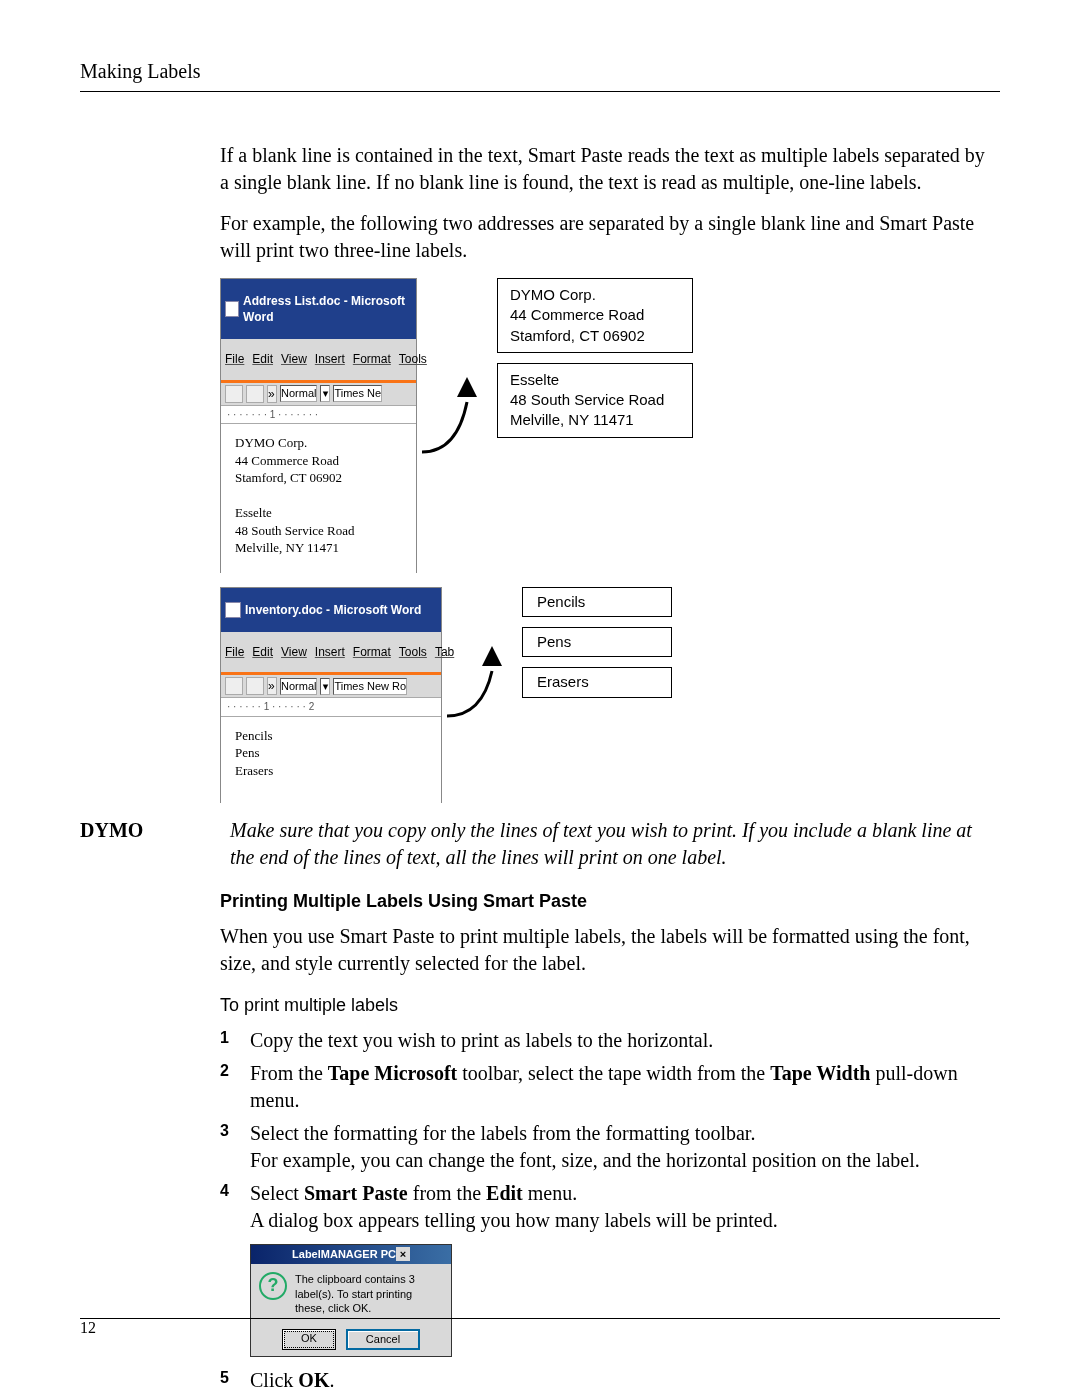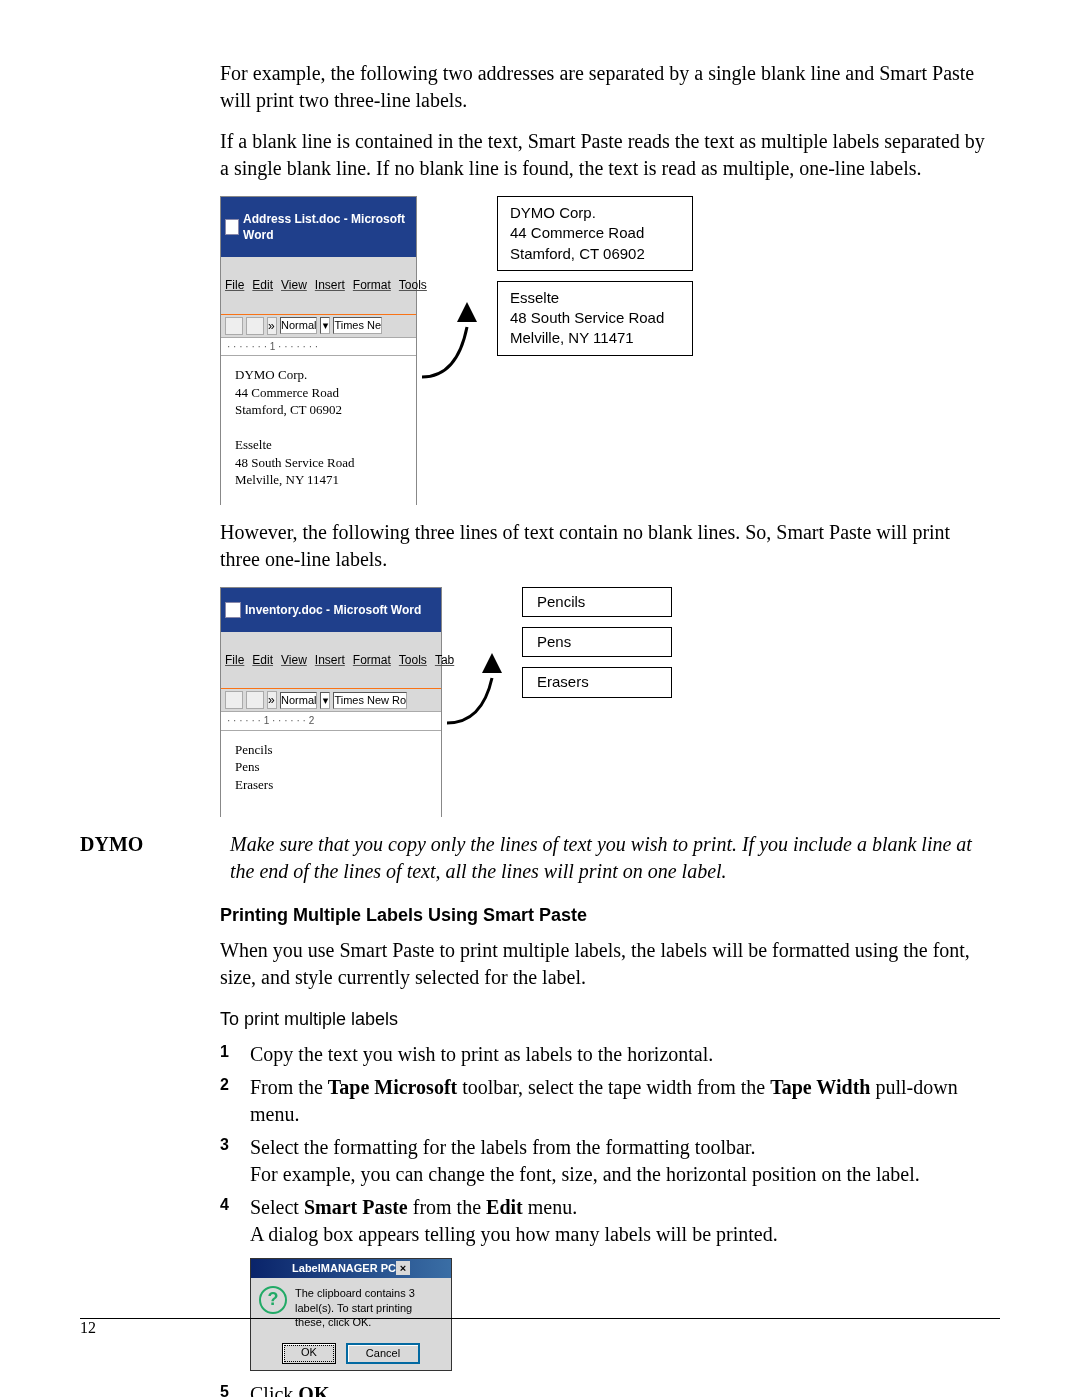--- a/index.html
+++ b/index.html
@@ -4,21 +4,21 @@
 <style>
   html,body{margin:0;padding:0;background:#fff;font-family:"Times New Roman",serif;color:#000}
   .page{width:1080px;height:1397px;position:relative;box-sizing:border-box;padding:60px 80px 50px 80px}
   .page-header{font-size:20px;padding-bottom:8px;border-bottom:1px solid #000;margin-bottom:50px}
   .content{margin-left:140px;margin-right:10px;font-size:20px;line-height:1.35}
   .content p{margin:0 0 14px 0}
   .figrow{display:flex;align-items:flex-start;margin:8px 0 14px 0}
   .wordwin{border:1px solid #888;background:#d9d9d9;font-family:Tahoma,Arial,sans-serif;font-size:12px;border-bottom:none}
   .ww-title{background:linear-gradient(#1f3f8b,#1f3f8b);color:#fff;padding:14px 4px;font-weight:bold;display:flex;align-items:center;gap:4px}
   .ww-icon{width:14px;height:14px;background:#fff;border:1px solid #88a;display:inline-block}
-  .ww-menu{background:#d9d9d9;padding:20px 4px;border-bottom:1px solid #f97316}
+  .ww-menu{background:#d9d9d9;padding:12px 4px;border-bottom:3px solid #f97316}
   .ww-menu span{margin-right:8px;text-decoration:underline;text-decoration-color:#555}
   .ww-toolbar{background:#d9d9d9;padding:2px 4px;border-bottom:1px solid #aaa;display:flex;align-items:center;gap:3px}
   .tb-btn{width:16px;height:16px;border:1px solid #aaa;background:#eee}
   .tb-sel{border:1px inset #aaa;background:#fff;font-size:11px;padding:0 0;display:inline-block}
   .ww-ruler{background:#fff;font-size:10px;color:#555;padding:2px 6px;border-bottom:1px solid #aaa;font-family:Arial}
   .ww-doc{background:#fff;padding:10px 14px 16px 14px;font-family:"Times New Roman",serif;font-size:13px;line-height:1.35;min-width:150px}
   .arrow-wrap{position:relative;width:80px;align-self:center}
   .labelcol{display:flex;flex-direction:column;gap:10px}
   .outlabel{border:1px solid #000;padding:6px 12px;font-family:Arial,sans-serif;font-size:15px;line-height:1.35;min-width:170px}
   .outlabel.small{min-width:120px;padding:4px 14px}
@@ -39,24 +39,25 @@
   .dlg-msg{line-height:1.3}
   .dlg-btns{display:flex;justify-content:center;gap:10px;padding:6px}
   .dlg-btn{border:2px solid #0369a1;background:#d9d9d9;padding:1px 18px;font-size:11px;box-shadow:1px 1px 0 #fff inset}
   .dlg-btn.default{border:1px solid #000;outline:1px dotted #000;outline-offset:-3px}
   .footerline{position:absolute;left:80px;right:80px;bottom:60px;border-top:1px solid #000;padding-top:0;font-size:16px}
 </style>
 </head>
 <body>
 
 <div class="page">
+  <div class="page-header">Making Labels</div>
 
   <div class="content">
+    <p>If a blank line is contained in the text, Smart Paste reads the text as multiple labels separated by a single blank line. If no blank line is found, the text is read as multiple, one-line labels.</p>
     <p>For example, the following two addresses are separated by a single blank line and Smart Paste will print two three-line labels.</p>
-    <p>If a blank line is contained in the text, Smart Paste reads the text as multiple labels separated by a single blank line. If no blank line is found, the text is read as multiple, one-line labels.</p>
 
     <div class="figrow">
       <div class="wordwin" style="width:195px">
         <div class="ww-title">
           <span class="ww-icon"></span>
           <span>Address List.doc - Microsoft Word</span>
         </div>
         <div class="ww-menu">
           <span>File</span><span>Edit</span><span>View</span><span>Insert</span><span>Format</span><span>Tools</span>
         </div>
@@ -92,21 +93,20 @@
             <div>Stamford, CT 06902</div>
         </div>
         <div class="outlabel">
           <div>Esselte</div>
             <div>48 South Service Road</div>
             <div>Melville, NY 11471</div>
         </div>
       </div>
     </div>
 
-    <p>However, the following three lines of text contain no blank lines. So, Smart Paste will print three one-line labels.</p>
 
     <div class="figrow">
       <div class="wordwin" style="width:220px">
         <div class="ww-title">
           <span class="ww-icon"></span>
           <span>Inventory.doc - Microsoft Word</span>
         </div>
         <div class="ww-menu">
           <span>File</span><span>Edit</span><span>View</span><span>Insert</span><span>Format</span><span>Tools</span><span>Tab</span>
         </div>

